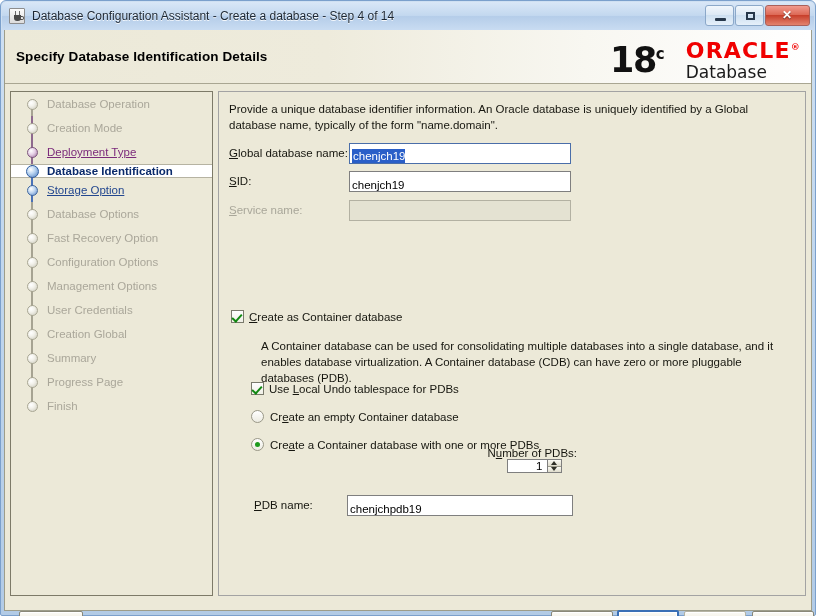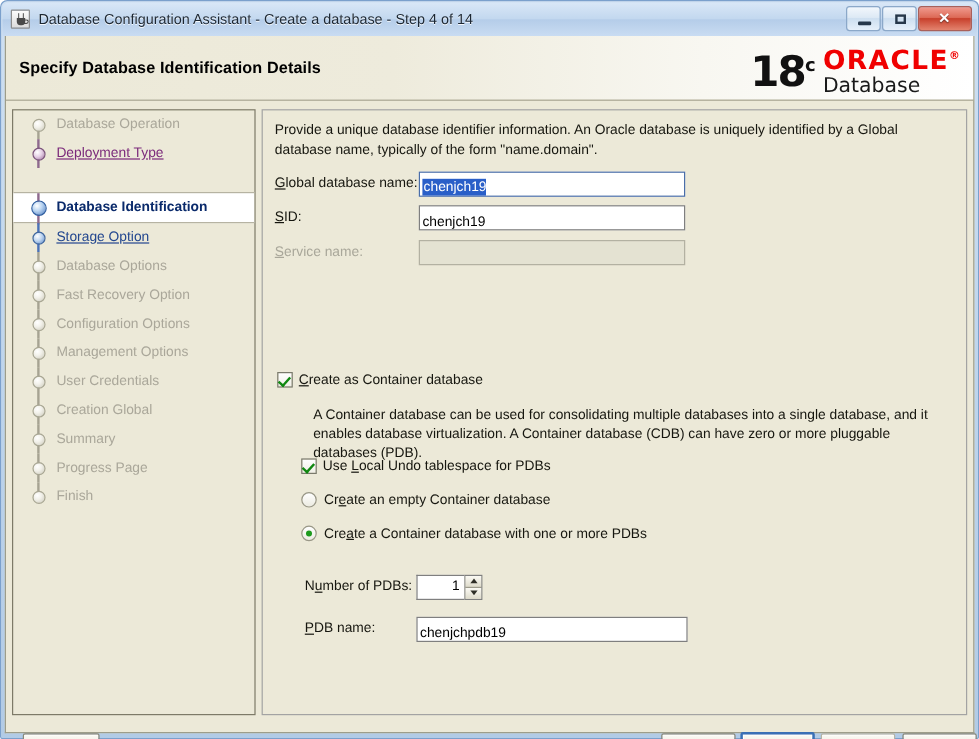--- a/index.html
+++ b/index.html
@@ -126,21 +126,21 @@
   }
   #logo-ver {
     font-size: 35px; font-weight: bold; color: #111111;
     line-height: 40px; letter-spacing: -1.5px;
     font-family: "DejaVu Sans", sans-serif;
   }
   #logo-ver sup {
     font-size: 15px; font-weight: bold; vertical-align: super;
     letter-spacing: 0;
   }
-  #logo-right { margin-left: 6px; padding-top: 2px; }
+  #logo-right { margin-left: 21px; padding-top: 2px; }
   #logo-oracle {
     font-size: 22px; font-weight: bold; color: #f00000;
     letter-spacing: 1.2px; line-height: 22px;
     font-family: "DejaVu Sans", sans-serif;
   }
   #logo-oracle sup { font-size: 9px; vertical-align: super; }
   #logo-db {
     font-size: 17px; color: #1a1a1a;
     line-height: 19px; margin-top: 1px;
     font-family: "DejaVu Sans", sans-serif;
@@ -197,22 +197,21 @@
   .nav-item.visited .nav-label {
     color: #7b2a7b; text-decoration: underline;
   }
   .nav-item.link .nav-label {
     color: #23478f; text-decoration: underline;
   }
   .nav-item.current {
     background: #ffffff;
     border-top: 1px solid #b6b3a2;
     border-bottom: 1px solid #b6b3a2;
-    height: 26px;
-    margin-top: 20px;
+    height: 14px;
   }
   .nav-item.current .rail { height: 26px; }
   .nav-item.current .nav-label {
     color: #0a2a6b; font-weight: bold; text-decoration: none;
   }
 
   
   #content {
     position: absolute; left: 213px; top: 61px;
     width: 588px; height: 505px;
@@ -388,20 +387,25 @@
         </div>
       </div>
     </div>
 
     <div id="sidebar">
         <div class="nav-item first">
           <span class="rail"></span>
           <span class="nav-dot"></span>
           <span class="nav-label">Database Operation</span>
         </div>
+        <div class="nav-item purple-rail">
+          <span class="rail"></span>
+          <span class="nav-dot"></span>
+          <span class="nav-label">Creation Mode</span>
+        </div>
         <div class="nav-item visited purple-rail">
           <span class="rail"></span>
           <span class="nav-dot done"></span>
           <span class="nav-label">Deployment Type</span>
         </div>
         <div class="nav-item current purple-rail">
           <span class="rail"></span>
           <span class="nav-dot active"></span>
           <span class="nav-label">Database Identification</span>
         </div>
@@ -499,32 +503,32 @@
       <div class="opt-row" style="left:32px; top:318px;">
         <span class="rdo"></span>
         <span>Cr<u>e</u>ate an empty Container database</span>
       </div>
 
       <div class="opt-row" style="left:32px; top:346px;">
         <span class="rdo checked"></span>
         <span>Cre<u>a</u>te a Container database with one or more PDBs</span>
       </div>
 
-      <div class="field-row" style="top:386px; left:35px;">
+      <div class="field-row" style="top:355px; left:35px;flex-direction:column;">
         <div class="field-label" style="width:93px;">N<u>u</u>mber of PDBs:</div>
         <div class="spinner">
           <div class="spin-txt">1</div>
           <div class="spin-btns">
             <div class="spin-up"></div>
             <div class="spin-dn"></div>
           </div>
         </div>
       </div>
 
-      <div class="field-row" style="top:421px; left:35px;">
+      <div class="field-row" style="top:402px; left:35px;">
         <div class="field-label" style="width:93px;"><u>P</u>DB name:</div>
         <div class="txtfield" style="width:226px;">
           <span>chenjchpdb19</span>
         </div>
       </div>
 
     </div>
 
     <div id="btnbar">
       <div class="btn" style="left:14px; top:11px; width:64px;">

